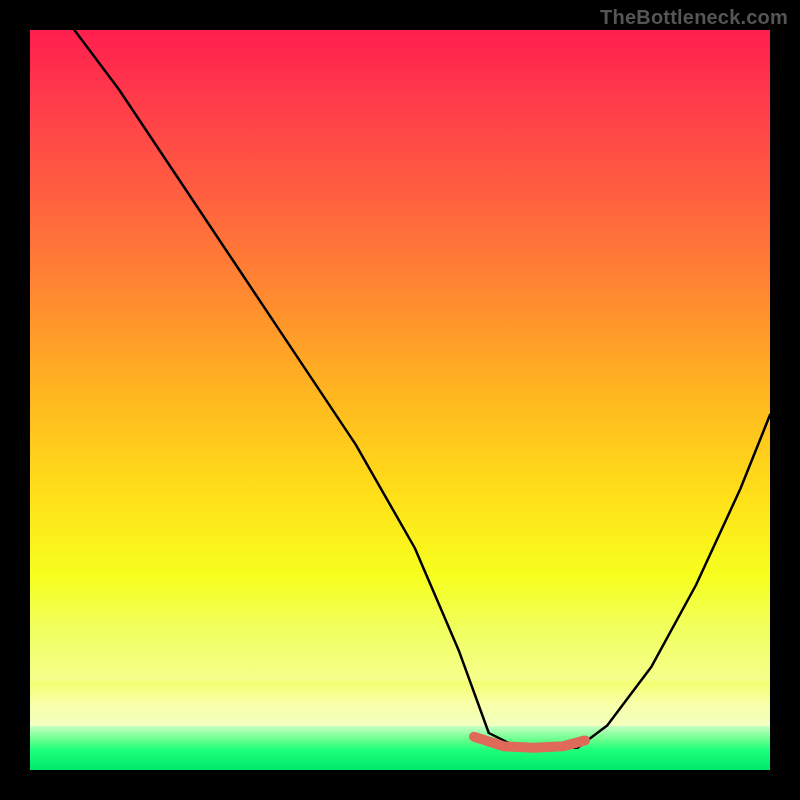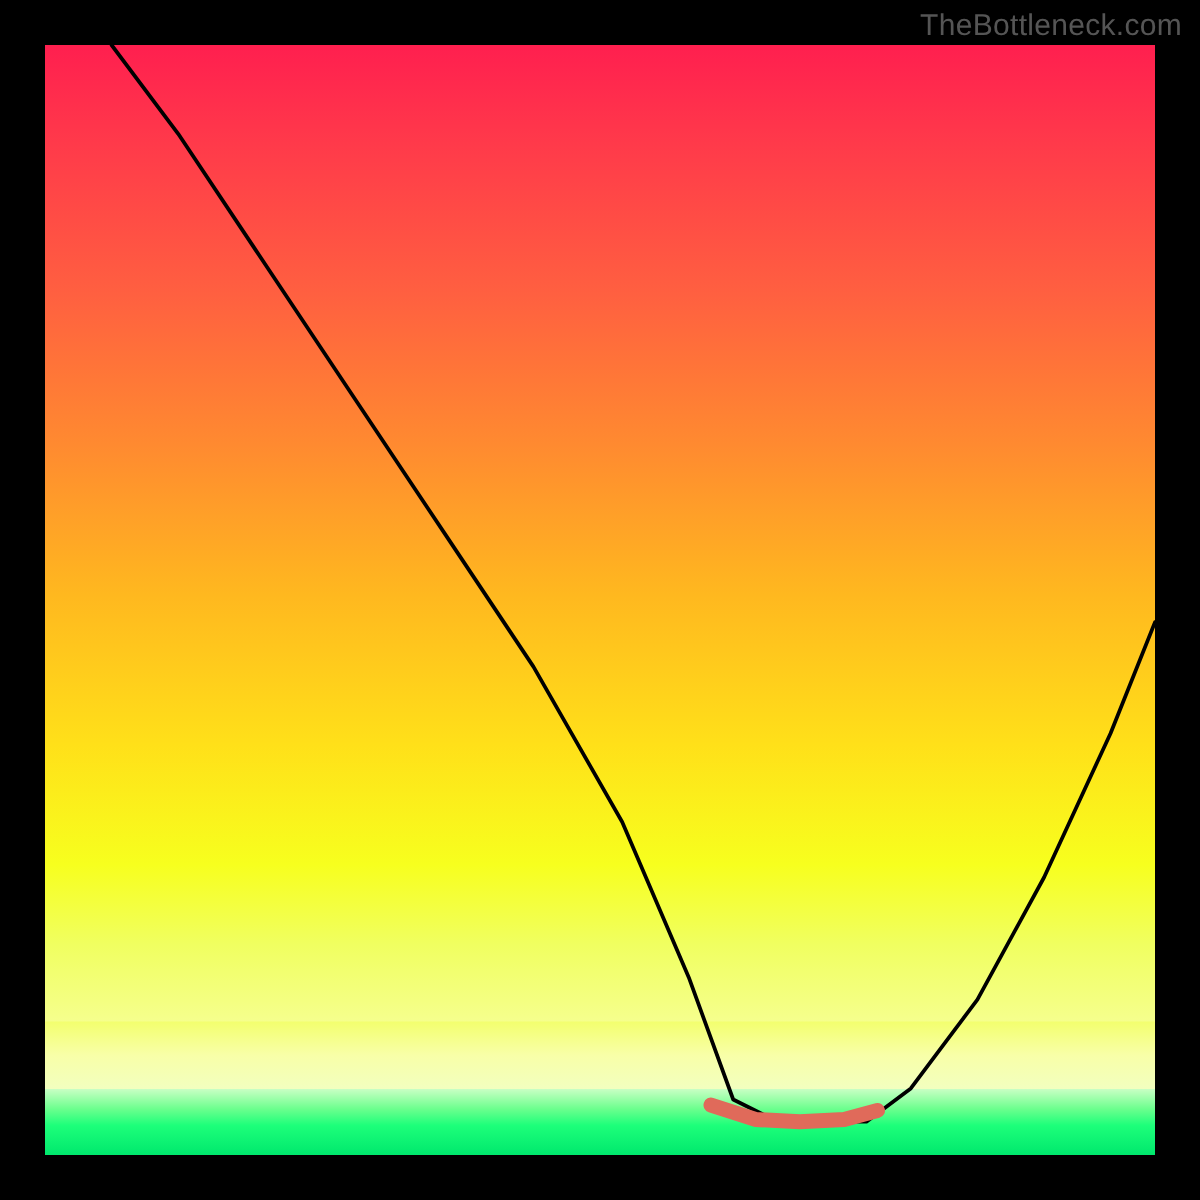--- a/index.html
+++ b/index.html
@@ -16,21 +16,21 @@
     width: 800px;
     height: 800px;
     background: #000;
   }
   .watermark {
     position: absolute;
     top: 6px;
     right: 12px;
     color: #555;
     font-size: 20px;
-    font-weight: 400;
+    font-weight: 700;
     letter-spacing: 0.2px;
     z-index: 10;
   }
   .plot-area {
     position: absolute;
     left: 30px;
     top: 30px;
     width: 740px;
     height: 740px;
     overflow: hidden;

